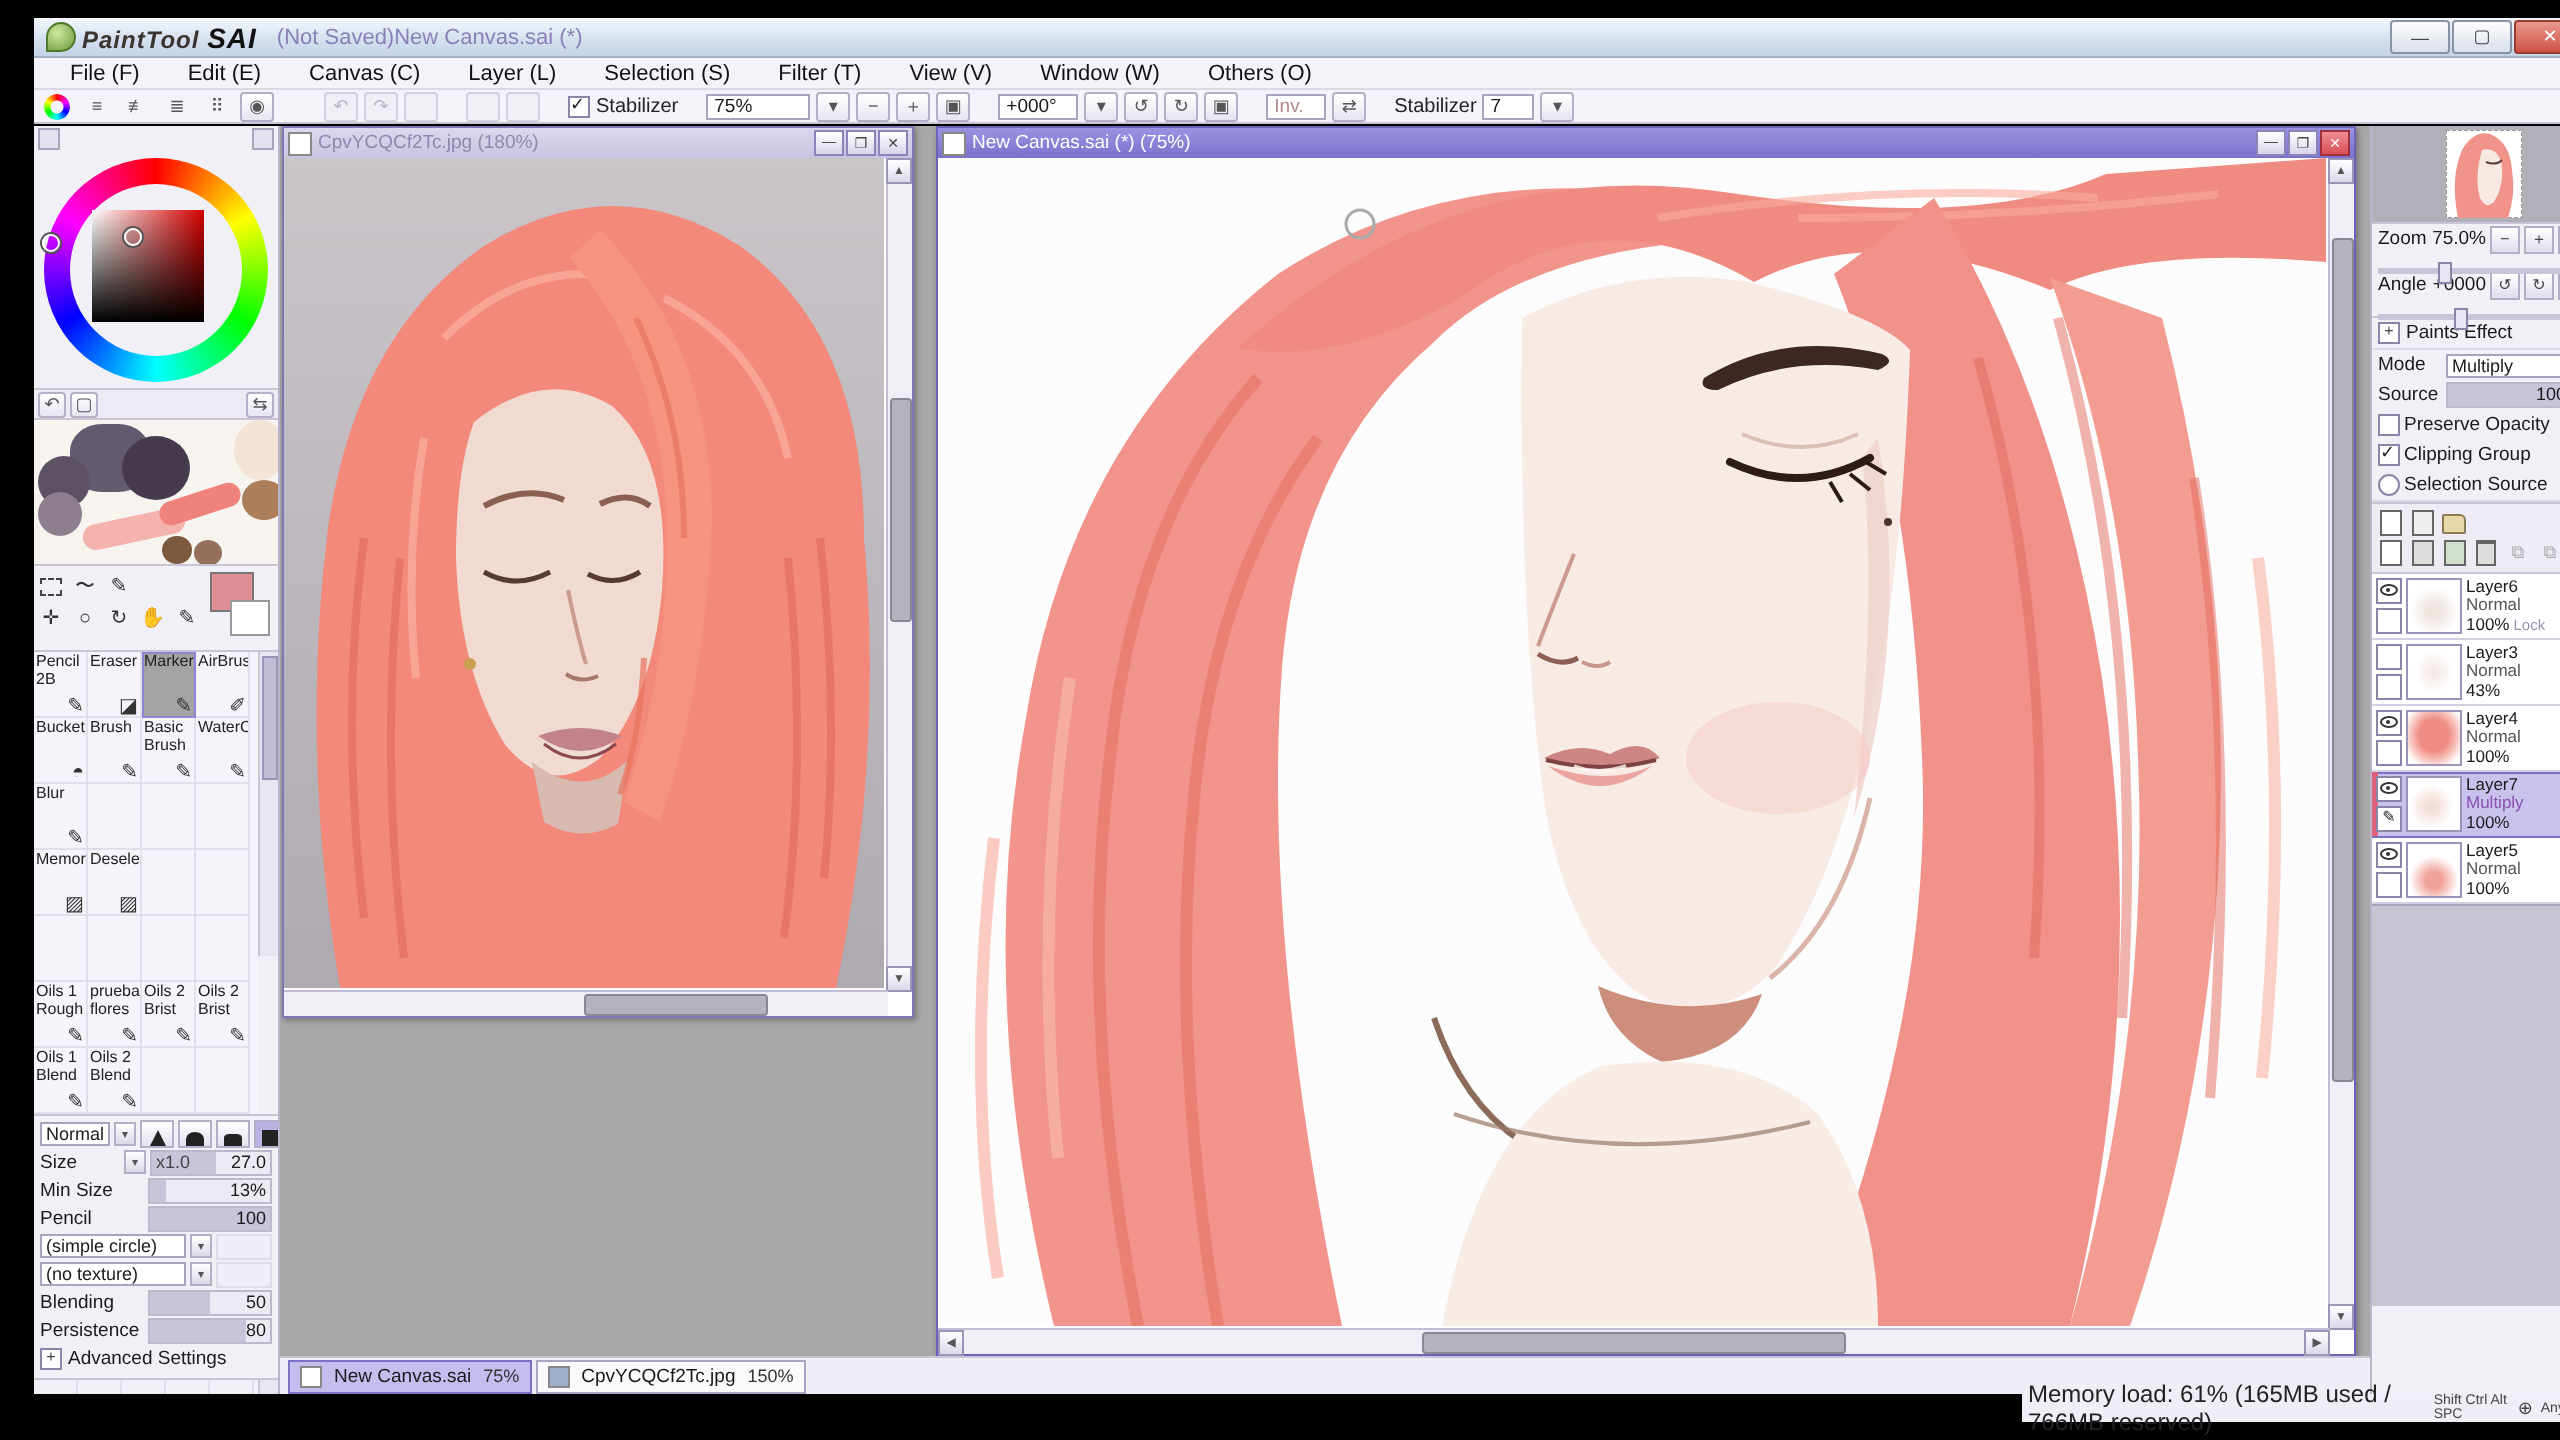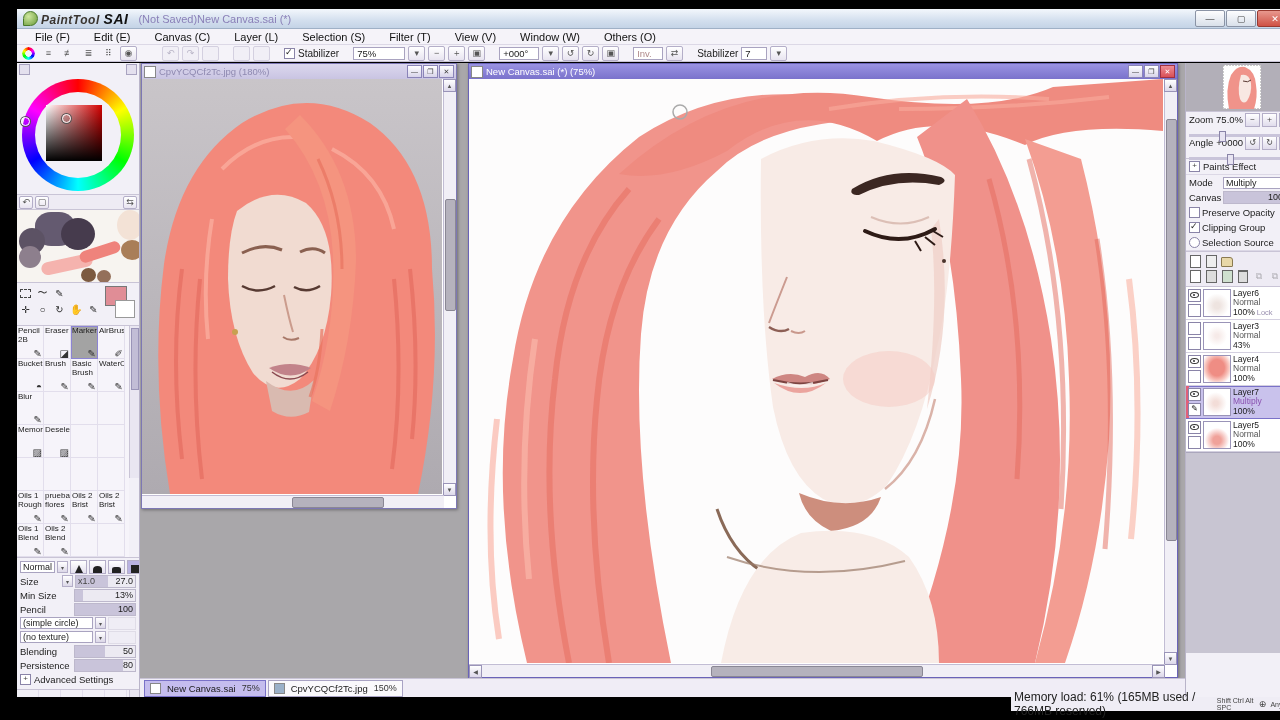--- a/index.html
+++ b/index.html
@@ -585,21 +585,21 @@
         <span>Paints Effect</span>
       </div>
       <div class="rp-row">
         <span class="rp-label" style="width:32px">Mode</span>
         <div class="dropdown" style="flex:1">
             <span>Multiply</span>
           </div>
         <div class="dd-arrow">▾</div>
       </div>
       <div class="rp-row">
-        <span class="rp-label" style="width:32px">Canvas</span>
+        <span class="rp-label" style="width:32px">Source</span>
         <div class="slider">
             <div class="fill" style="width:100%"></div>
           <span class="val">100%</span>
           </div>
       </div>
       <div class="rp-row">
         <div class="cb"></div>
         <span>Preserve Opacity</span>
       </div>
       <div class="rp-row">

